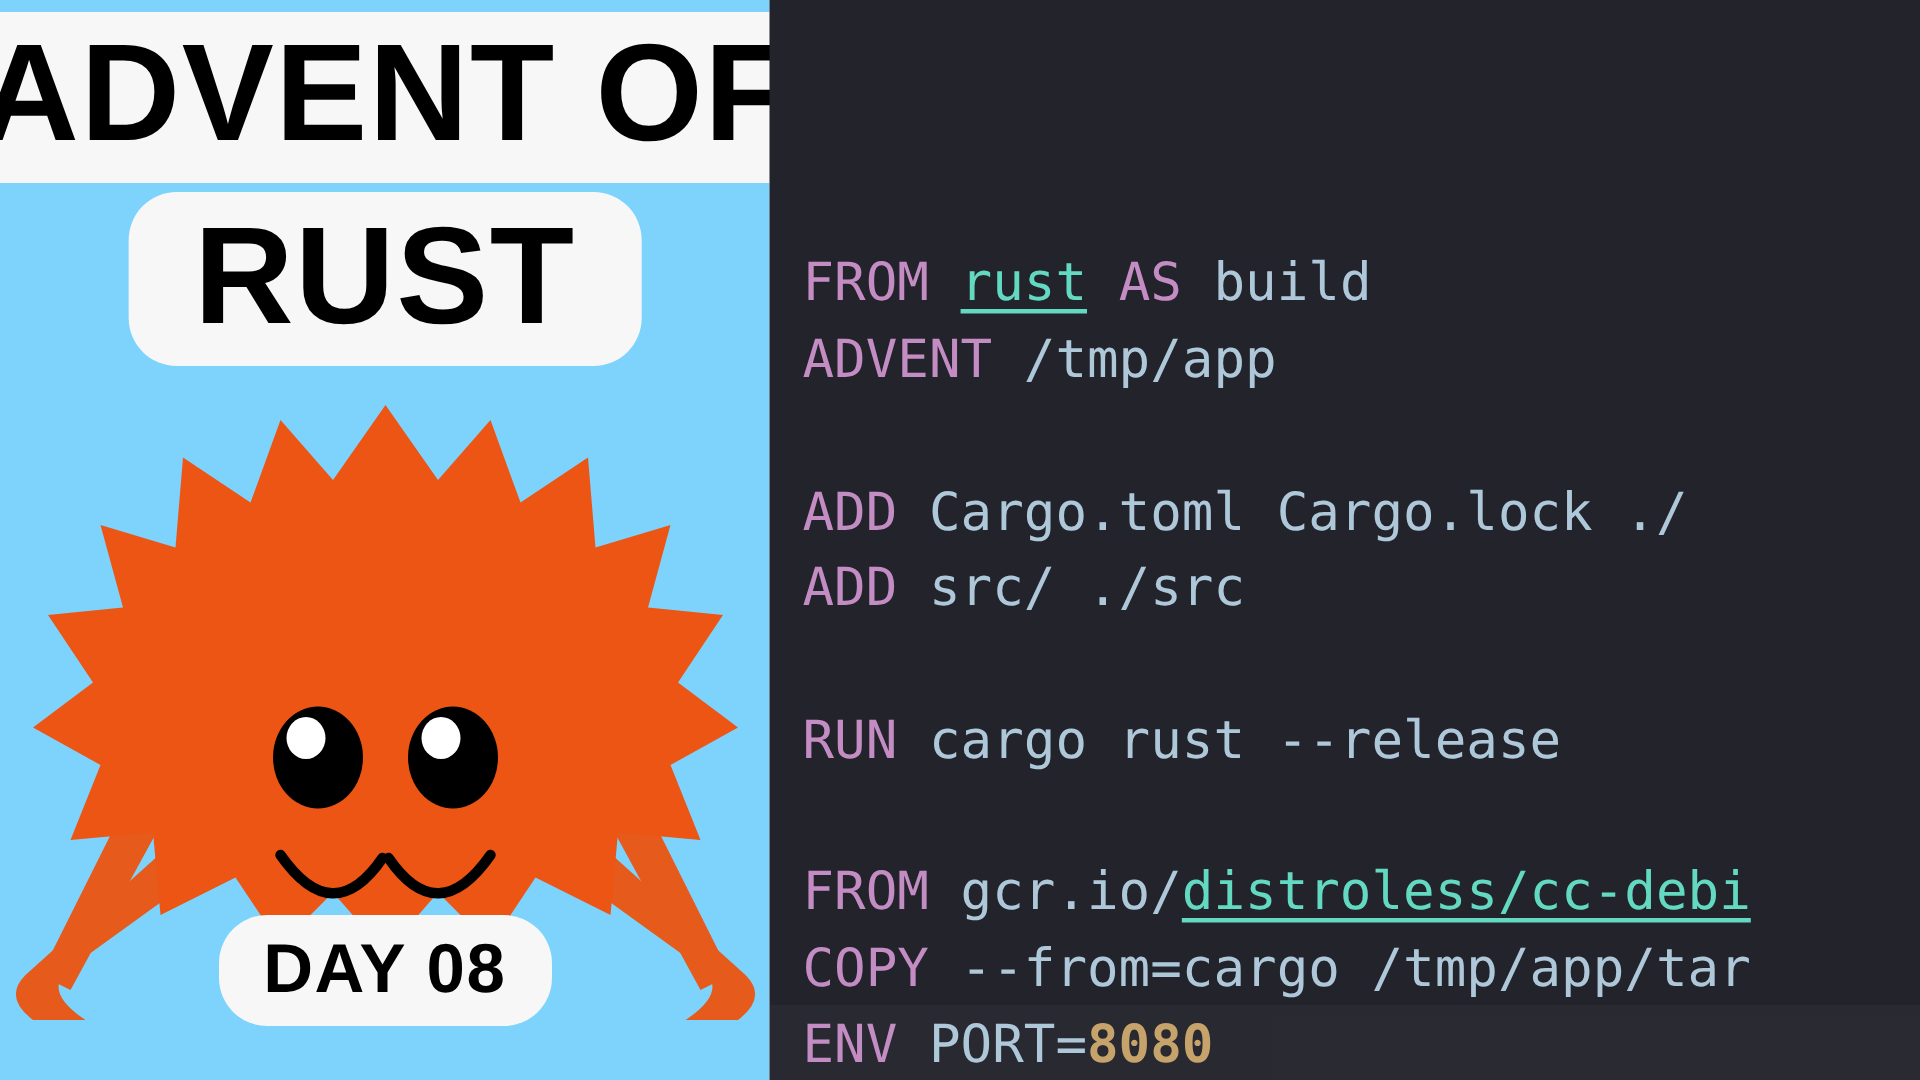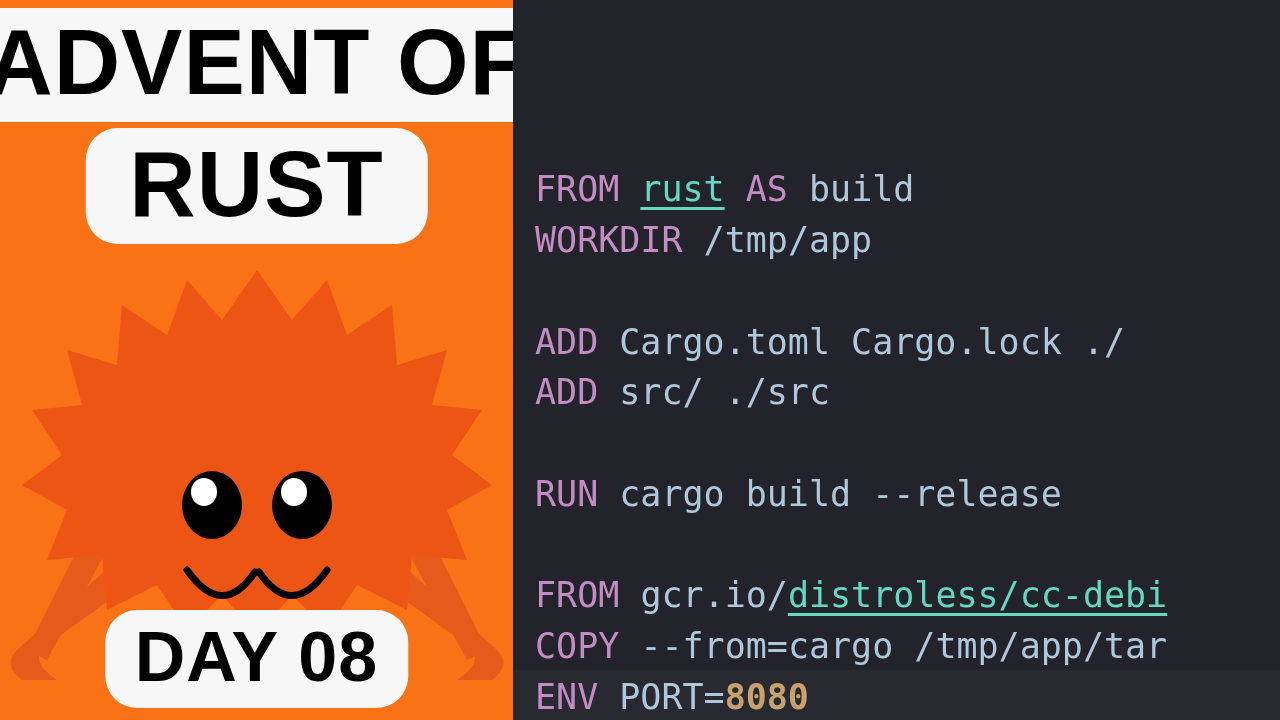--- a/index.html
+++ b/index.html
@@ -6,21 +6,21 @@
   body {
     width: 1280px;
     height: 720px;
     display: flex;
     overflow: hidden;
     font-family: -apple-system, BlinkMacSystemFont, "Segoe UI", sans-serif;
   }
   .left-panel {
     width: 513px;
     height: 720px;
-    background: #f97316;
+    background: #7dd3fc;
     position: relative;
     flex-shrink: 0;
   }
   .title-plate {
     position: absolute;
     left: 50%;
     transform: translateX(-50%);
     background: #f7f7f7;
     border-radius: 32px;
     padding: 8px 30px 14px 30px;
@@ -37,21 +37,21 @@
     line-height: 1;
   }
   .title-line2 {
     top: 128px;
     font-size: 92px;
     line-height: 1;
     padding: 10px 44px 14px 44px;
   }
   .day-plate {
     top: 610px;
-    font-size: 70px;
+    font-size: 46px;
     line-height: 1;
     padding: 12px 30px 16px 30px;
     z-index: 5;
   }
   .ferris {
     position: absolute;
     top: 210px;
     left: 50%;
     transform: translateX(-50%);
     width: 520px;
@@ -114,24 +114,24 @@
     <path d="M190 360 Q225 410 258 362" stroke="#000" stroke-width="7" fill="none" stroke-linecap="round"></path>
     <path d="M262 362 Q295 410 330 360" stroke="#000" stroke-width="7" fill="none" stroke-linecap="round"></path>
   </svg>
 
   <div class="title-plate day-plate">DAY 08</div>
 </div>
 
 <div class="right-panel">
   <div class="cmd-highlight"></div>
   <div class="code"><span class="kw">FROM</span> <span class="img">rust</span> <span class="kw">AS</span> <span class="arg">build</span>
-<span class="kw">WORKDIR</span> <span class="arg">/tmp/app</span>
+<span class="kw">ADVENT</span> <span class="arg">/tmp/app</span>
 
 <span class="kw">ADD</span> <span class="arg">Cargo.toml Cargo.lock ./</span>
 <span class="kw">ADD</span> <span class="arg">src/ ./src</span>
 
-<span class="kw">RUN</span> <span class="arg">cargo build --release</span>
+<span class="kw">RUN</span> <span class="arg">cargo rust --release</span>
 
 <span class="kw">FROM</span> <span class="arg">gcr.io/</span><span class="img">distroless/cc-debi</span>
 <span class="kw">COPY</span> <span class="arg">--from=cargo /tmp/app/tar</span>
 <span class="kw">ENV</span> <span class="arg">PORT=</span><span class="num">8080</span>
  </div>
 </div>
 
 </body></html>

